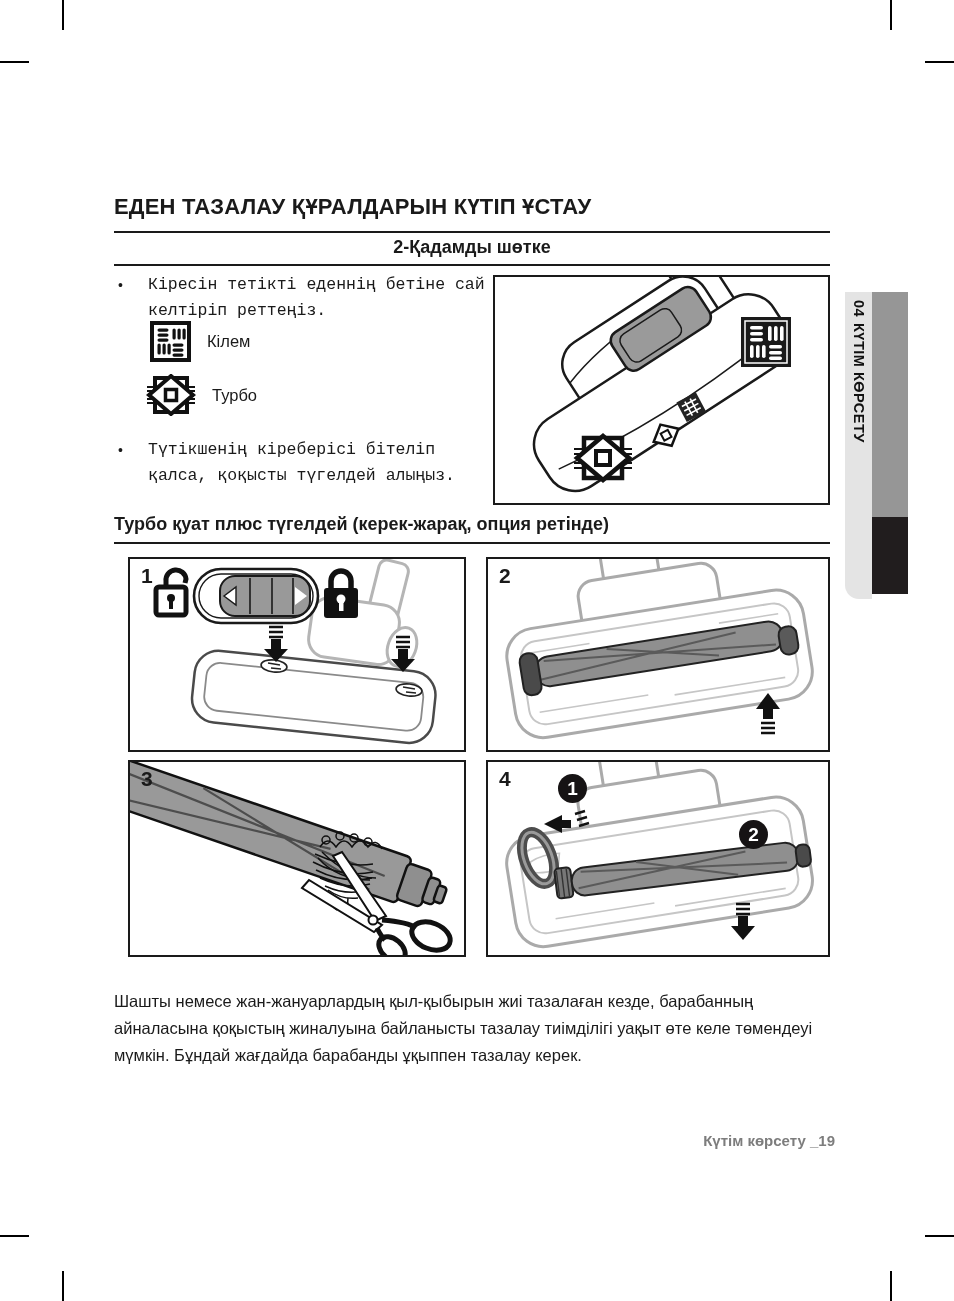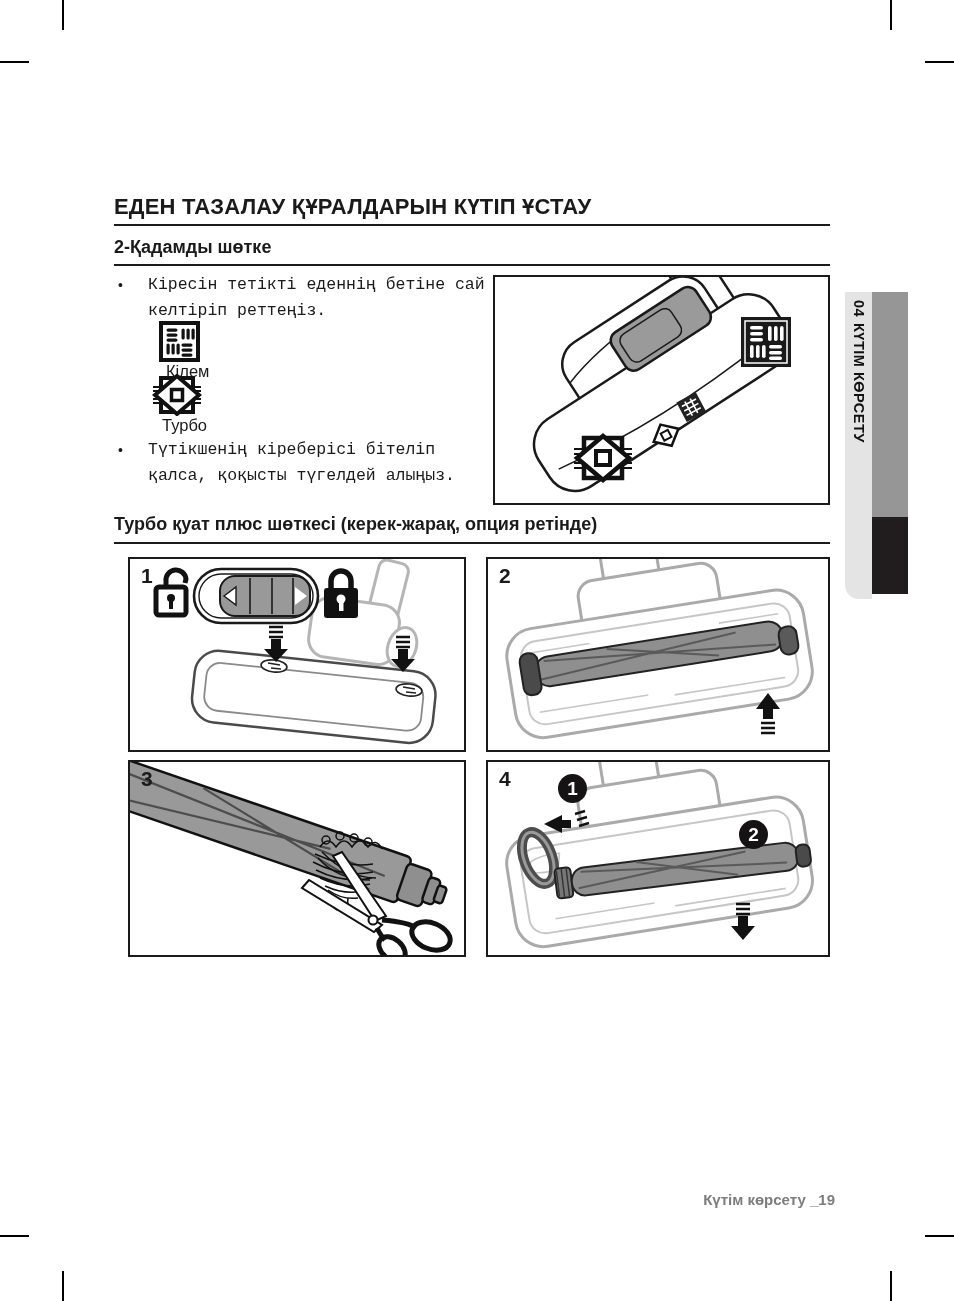--- a/index.html
+++ b/index.html
@@ -1,50 +1,50 @@
 <!DOCTYPE html>
 <html><head>
 <meta charset="utf-8">
 <style>
   html,body{margin:0;padding:0;background:#fff;}
   .sheet{position:relative;width:954px;height:1301px;background:#fff;overflow:hidden;
          font-family:"Liberation Sans","DejaVu Sans",sans-serif;color:#1a1a1a;}
   .cropmark{position:absolute;background:#000;}
   
   .h1{position:absolute;left:114px;top:194px;width:716px;font-size:22px;font-weight:bold;
-      letter-spacing:.2px;border-bottom:2px solid #1a1a1a;padding-bottom:4px;}
+      letter-spacing:.2px;border-bottom:2px solid #1a1a1a;padding-bottom:11px;}
   .h2{position:absolute;left:114px;top:237px;width:716px;font-size:18px;font-weight:bold;
-      border-bottom:2px solid #1a1a1a;padding-bottom:6px;}
+      border-bottom:2px solid #1a1a1a;padding-bottom:6px;text-align:center;}
   .h3{position:absolute;left:114px;top:514px;width:716px;font-size:18px;font-weight:bold;
       border-bottom:2px solid #1a1a1a;padding-bottom:7px;}
   
   .bullet{position:absolute;left:114px;width:372px;display:flex;font-size:16.5px;line-height:26px;}
   .bullet .dot{width:16px;flex:0 0 16px;text-align:left;padding-left:4px;font-size:14px;}
   .bullet .txt{flex:1;padding-left:14px;font-family:Liberation Mono, monospace;}
-  .icon-row{position:absolute;display:flex;align-items:center;flex-direction:column;}
+  .icon-row{position:absolute;display:flex;align-items:center;}
   .icon-row .lbl{font-size:16.5px;margin-left:16px;}
   
   .figbox{position:absolute;border:2px solid #1a1a1a;box-sizing:border-box;background:#fff;}
   .figbox svg{position:absolute;left:0;top:0;width:100%;height:100%;}
   .panel-num{position:absolute;left:11px;top:5px;font-size:21px;font-weight:bold;z-index:3;}
   .step-badge{position:absolute;width:29px;height:29px;border-radius:50%;background:#161314;
       color:#fff;font-size:19px;font-weight:bold;display:flex;align-items:center;justify-content:center;z-index:3;}
   
   .note{position:absolute;left:114px;top:988px;width:720px;font-size:16.5px;line-height:27px;}
   
   .side-tab{position:absolute;left:845px;top:292px;width:27px;height:307px;background:#e4e4e4;
       border-bottom-left-radius:14px;z-index:1;}
   .side-bar{position:absolute;left:872px;top:292px;width:36px;height:225px;background:#969696;z-index:2;}
   .side-black{position:absolute;left:872px;top:517px;width:36px;height:77px;background:#211d1e;z-index:2;}
   .side-text{position:absolute;left:845px;top:300px;width:27px;height:280px;writing-mode:vertical-rl;
       font-size:14.5px;font-weight:bold;letter-spacing:.5px;color:#111;z-index:2;
       display:flex;align-items:center;}
   .side-text .ch{margin-bottom:6px;}
   
-  .footer{position:absolute;top:1191px;right:119px;font-size:15px;font-weight:bold;color:#7d7d7d;}
+  .footer{position:absolute;top:1132px;right:119px;font-size:15px;font-weight:bold;color:#7d7d7d;}
 </style>
 </head>
 <body>
 
 <div class="sheet">
 
   <div class="cropmark" style="left:62px;top:0;width:2px;height:30px"></div>
   <div class="cropmark" style="left:0;top:61px;width:29px;height:2px"></div>
   <div class="cropmark" style="left:890px;top:0;width:2px;height:30px"></div>
   <div class="cropmark" style="left:925px;top:61px;width:29px;height:2px"></div>
@@ -145,21 +145,21 @@
           <path d="M1,14 h8 M1,19 h8 M1,28 h8 M1,33 h8"></path>
           <path d="M51,14 h8 M51,19 h8 M51,28 h8 M51,33 h8"></path>
         </g>
         <rect x="11" y="3" width="38" height="40" fill="#fff" stroke="#111" stroke-width="4.5"></rect>
         <polygon points="30,1 56,23 30,45 4,23" fill="#fff" stroke="#111" stroke-width="4.5"></polygon>
         <rect x="23" y="16" width="14" height="14" fill="#fff" stroke="#111" stroke-width="4"></rect>
       </g>
     </svg>
   </div>
 
-  <div class="h3">Турбо қуат плюс шөткесі (керек-жарақ, опция ретінде)</div>
+  <div class="h3">Турбо қуат плюс түгелдей (керек-жарақ, опция ретінде)</div>
 
   <div class="figbox" style="left:128px;top:557px;width:338px;height:195px">
     <span class="panel-num">1</span>
     <svg viewBox="0 0 334 191">
 
       <g fill="#fff">
         <g stroke="#b5b5b5" stroke-width="3">
           <rect x="243" y="2" width="30" height="62" rx="8" transform="rotate(14 258 33)"></rect>
           <rect x="180" y="42" width="88" height="60" rx="18" transform="rotate(8 224 72)"></rect>
           <ellipse cx="272" cy="88" rx="14" ry="20" transform="rotate(20 272 88)"></ellipse>
@@ -307,20 +307,21 @@
       </g>
 
       <g fill="#111">
         <path d="M248,142 h14 M248,147 h14 M248,152 h14" stroke="#111" stroke-width="2.6"></path>
         <rect x="250" y="154" width="10" height="10"></rect>
         <polygon points="243,164 267,164 255,178"></polygon>
       </g>
     </svg>
   </div>
 
+  <div class="note">Шашты немесе жан-жануарлардың қыл-қыбырын жиі тазалаған кезде, барабанның айналасына қоқыстың жиналуына байланысты тазалау тиімділігі уақыт өте келе төмендеуі мүмкін.  Бұндай жағдайда барабанды ұқыппен тазалау керек.</div>
 
   <div class="side-tab"></div>
   <div class="side-bar"></div>
   <div class="side-black"></div>
   <div class="side-text">
     <span class="ch">04</span>
     <span>КҮТІМ КӨРСЕТУ</span>
   </div>
 
   <div class="footer">Күтім көрсету _19</div>

